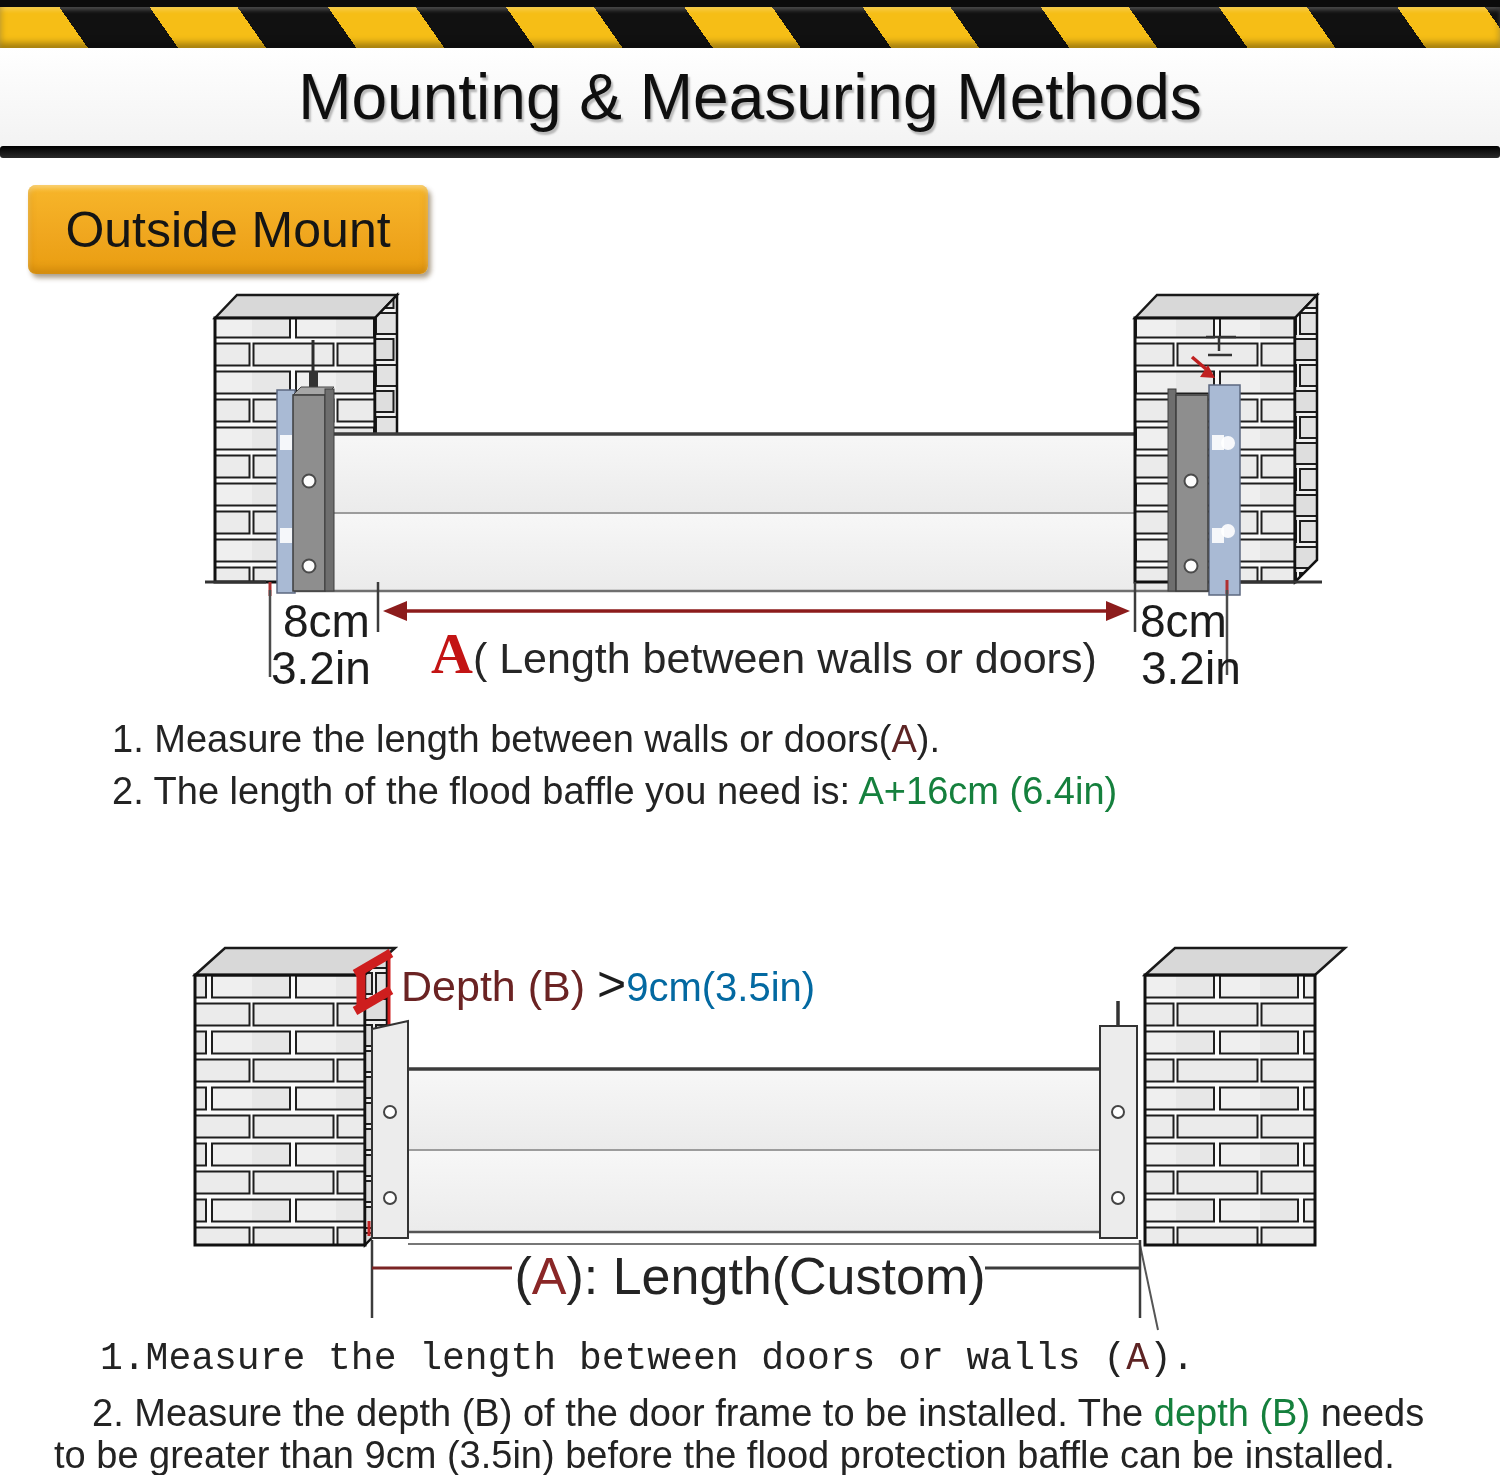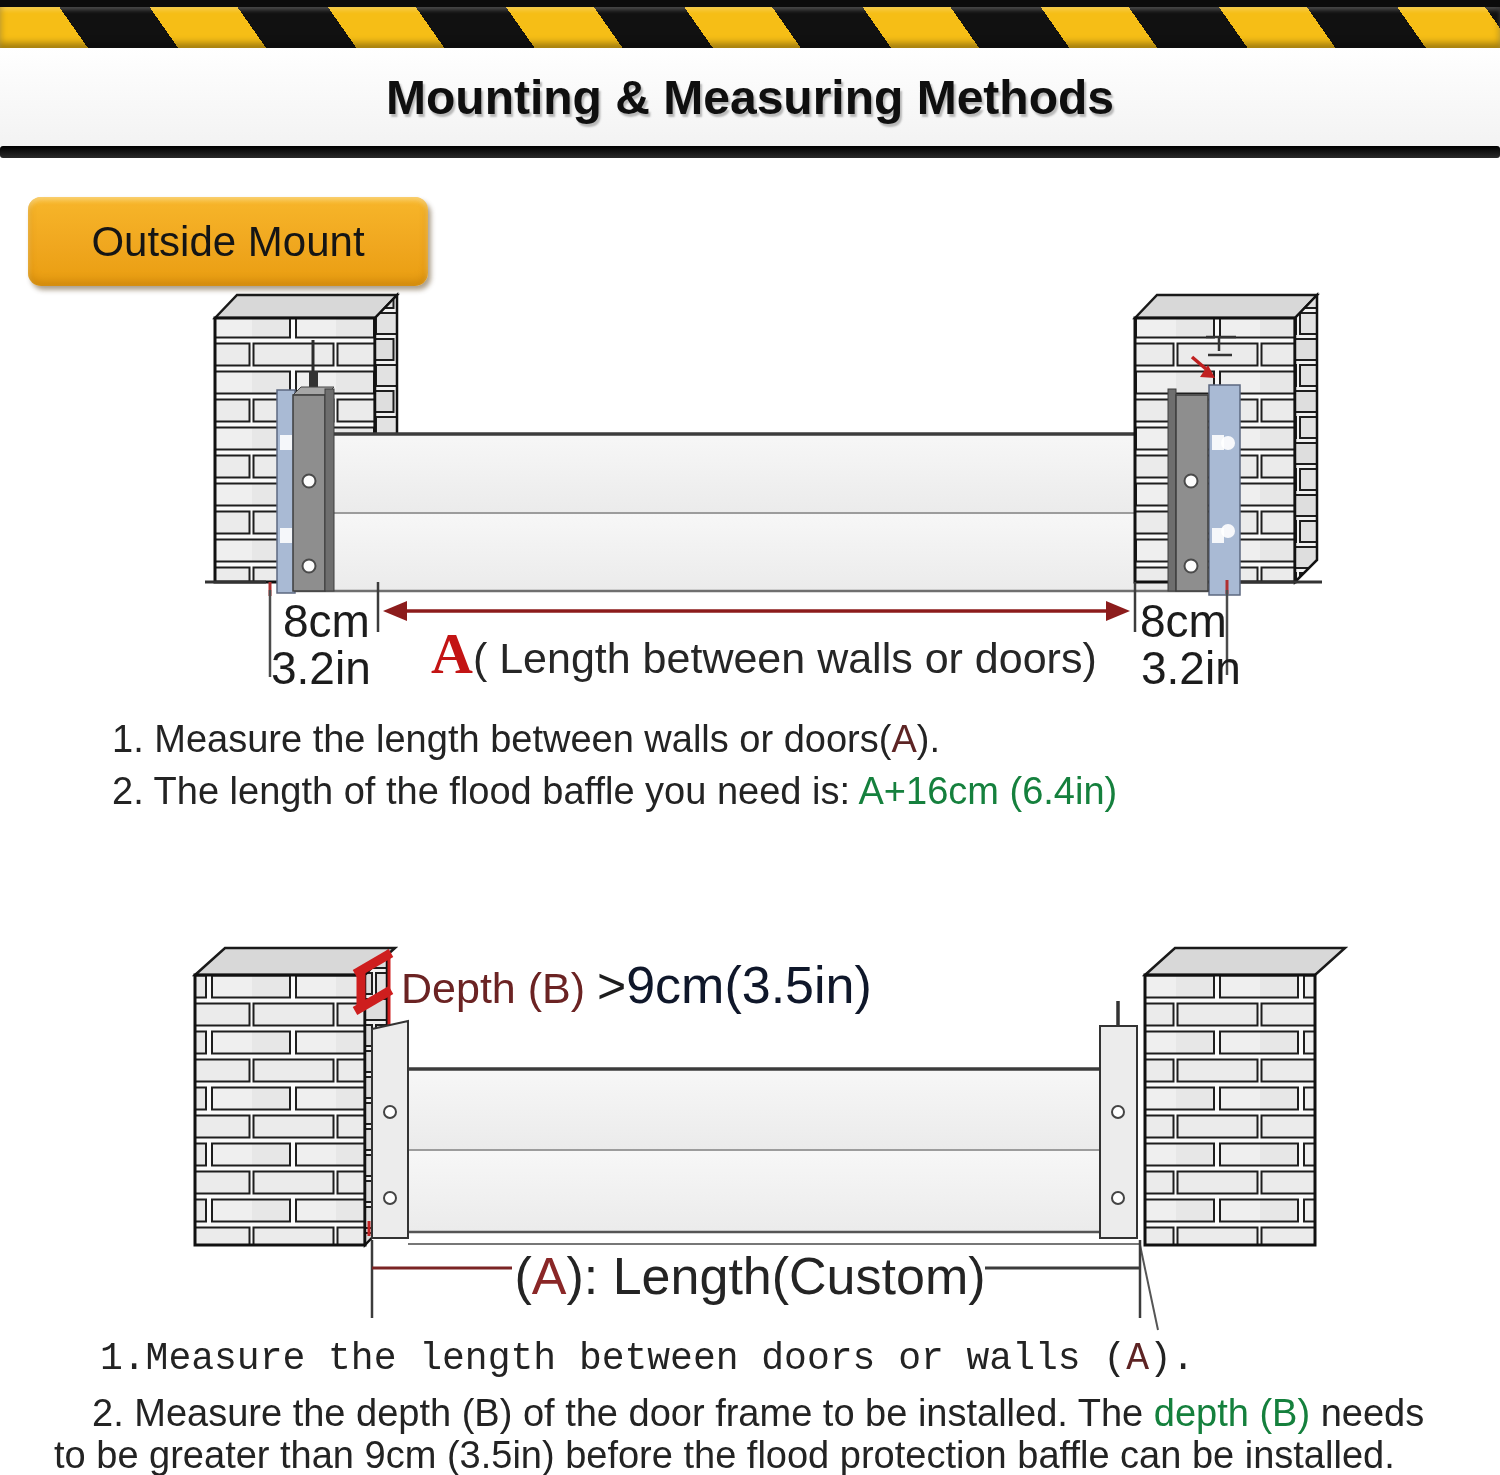--- a/index.html
+++ b/index.html
@@ -13,51 +13,50 @@
     position:absolute;left:0;top:7px;width:1500px;height:41px;
     background:repeating-linear-gradient(55deg,#f6be16 0 72px,#111111 72px 146px);
     box-shadow:inset 0 -5px 7px rgba(0,0,0,.35), inset 0 3px 4px rgba(255,255,255,.25);
   }
   .title-band{
     position:absolute;left:0;top:48px;width:1500px;height:98px;
     background:linear-gradient(180deg,#ffffff,#f3f3f3);
     display:flex;align-items:center;justify-content:center;
   }
   .title-band h1{
-    margin:12px;font-size:48px;font-weight:bold;color:#0f0f0f;letter-spacing:0;
+    margin:12px;font-size:64px;font-weight:normal;color:#0f0f0f;letter-spacing:0;
     text-shadow:2px 3px 2px #b8b8b8;
   }
   .title-underbar{position:absolute;left:0;top:146px;width:1500px;height:12px;background:linear-gradient(180deg,#000,#2a2a2a);border-radius:3px;}
   
   .badge{
     position:absolute;display:flex;align-items:center;justify-content:center;
     background:linear-gradient(180deg,#f7b62a 0%,#f0a71f 55%,#e99d10 100%);
-    border-radius:13px;color:#151515;font-size:42px;font-weight:normal;
+    border-radius:8px;color:#151515;font-size:50px;font-weight:normal;
     box-shadow:3px 4px 5px rgba(70,45,0,.45), inset 0 -5px 8px rgba(150,90,0,.30), inset 0 3px 5px rgba(255,230,160,.7);
-    margin-top:12px;
   }
   .badge-outside{left:28px;top:185px;width:400px;height:89px;}
   .badge-inside{left:27px;top:838px;width:398px;height:90px;}
   
   .diag{position:absolute;left:0;display:block;}
   .diag-outside{top:285px;width:1500px;height:420px;}
   .diag-inside{top:945px;width:1500px;height:390px;}
   
   .dim{position:absolute;font-size:46px;color:#1c1c1c;white-space:nowrap;}
   .dim-l-cm{left:283px;top:594px;}
   .dim-l-in{left:271px;top:641px;}
   .dim-r-cm{left:1140px;top:594px;}
   .dim-r-in{left:1141px;top:641px;}
   .span-label{position:absolute;left:431px;top:620px;white-space:nowrap;}
   .span-label .red-A{font-family:"Liberation Serif",serif;font-weight:bold;font-size:58px;color:#c31414;}
   .span-label .rest{font-size:43px;color:#262626;}
   .depth-label{position:absolute;left:401px;top:955px;white-space:nowrap;}
   .depth-label .d-maroon{font-size:43px;color:#6b2323;}
   .depth-label .d-gt{font-size:50px;color:#1d1d1d;}
-  .depth-label .d-red{font-size:52px;color:#0f172a;}
+  .depth-label .d-red{font-size:40px;color:#0369a1;}
   .length-label{position:absolute;left:500px;top:1246px;width:500px;text-align:center;font-size:52px;color:#242424;white-space:nowrap;}
   .length-label .maroon-a{color:#8a2727;}
   
   .step{position:absolute;font-size:38px;color:#232323;white-space:nowrap;}
   .step .maroon{color:#15803d;}
   .step .maroon-a{color:#5d2424;}
   .step-o1{left:112px;top:718px;}
   .step-o2{left:112px;top:770px;}
   .step-i1{left:100px;top:1337px;font-family:Liberation Mono, monospace;}
   .step-i2a{left:92px;top:1392px;}

